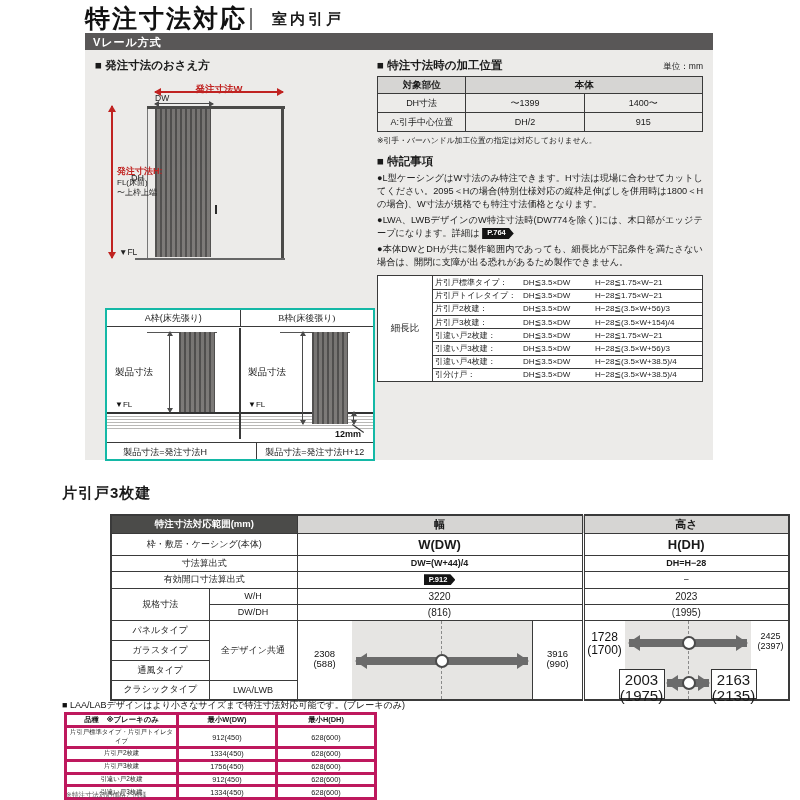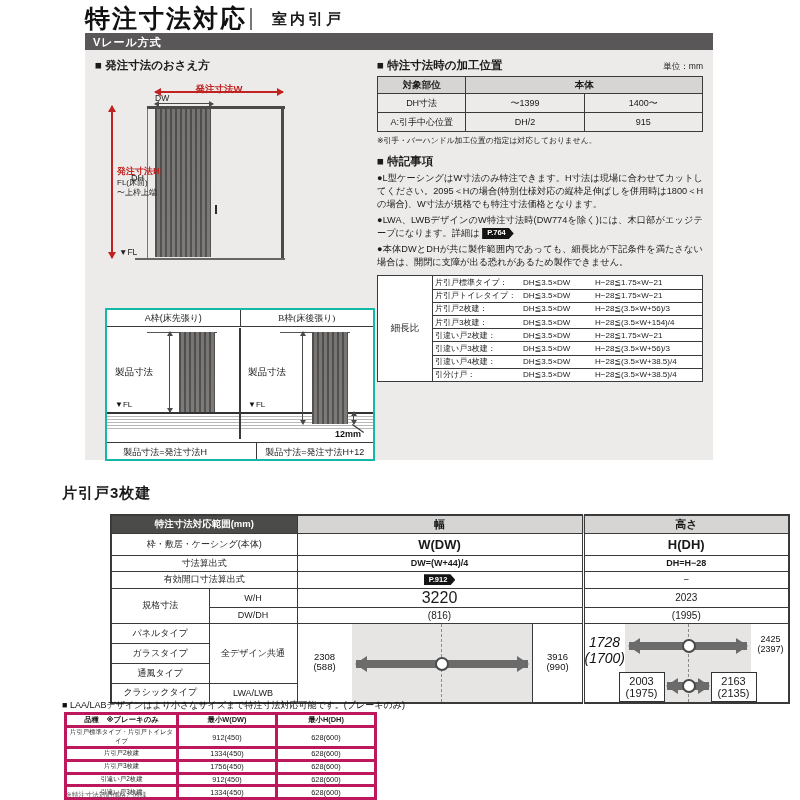--- a/index.html
+++ b/index.html
@@ -108,21 +108,21 @@
   .spec td{border:1px solid #3a3a3a;text-align:center;vertical-align:middle;padding:0;font-size:9.5px;}
   .spec .dark{background:#4b4b49;color:#fff;font-weight:bold;font-size:9.5px;}
   .spec .ghead{background:#d6d5d3;font-weight:bold;font-size:11px;}
   .spec .lab{font-size:9px;}
   .spec .big{font-size:13px;font-weight:bold;}
   .spec .hcol{border-left:3px double #3a3a3a;}
   .chart{position:relative;padding:0;}
   .chartbox{position:absolute;inset:0;}
   .grayzone{position:absolute;top:0;bottom:0;background:#e6e5e3;}
   .rlbl{position:absolute;font-size:9.5px;line-height:1.15;text-align:center;color:#111;}
-  .rbox{position:absolute;background:#fff;border:1px solid #333;font-size:11px;line-height:1.1;text-align:center;padding-top:2px;z-index:2;}
+  .rbox{position:absolute;background:#fff;border:1px solid #333;font-size:15px;line-height:1.1;text-align:center;padding-top:2px;z-index:2;}
   
   .laa-note{position:absolute;left:62px;top:699px;font-size:9px;color:#111;}
   .laa{position:absolute;left:64px;top:712px;width:310px;border:1.2px solid #555;table-layout:fixed;}
   .laa td{border:3px solid #be185d;text-align:center;font-size:7.4px;height:9.8px;padding:0;vertical-align:middle;}
   .laa .k{font-size:6.4px;}
   .laa .hd{font-size:7.4px;font-weight:bold;}
   .laa-foot{position:absolute;left:66px;top:790px;font-size:6.8px;color:#555;}
 </style>
 </head>
 <body>
@@ -289,21 +289,21 @@
       <td class="hcol" style="font-weight:bold;font-size:9px;">DH=H−28</td>
     </tr>
     <tr style="height:17px;">
       <td class="lab" colspan="2">有効開口寸法算出式</td>
       <td><span class="badge">P.912</span></td>
       <td class="hcol">−</td>
     </tr>
     <tr style="height:16px;">
       <td class="lab" rowspan="2">規格寸法</td>
       <td class="lab">W/H</td>
-      <td style="font-size:16px;">3220</td>
+      <td style="font-size:10px;">3220</td>
       <td class="hcol" style="font-size:10px;">2023</td>
     </tr>
     <tr style="height:16px;">
       <td class="lab">DW/DH</td>
       <td style="font-size:10px;">(816)</td>
       <td class="hcol" style="font-size:10px;">(1995)</td>
     </tr>
     <tr style="height:20px;">
       <td class="lab">パネルタイプ</td>
       <td class="lab" rowspan="3">全デザイン共通</td>
@@ -320,21 +320,21 @@
                 <div>(990)</div>
           </div>
           <div class="dashv" style="left:143px;top:0;bottom:0;"></div>
           <div class="harr fat" style="left:58px;top:36px;width:172px;color:#6b6b6b;"></div>
           <div class="dot" style="left:137px;top:33px;"></div>
         </div>
       </td>
       <td class="chart hcol" rowspan="4">
         <div class="chartbox">
           <div class="grayzone" style="left:40px;width:126px;"></div>
-          <div class="rlbl" style="left:0px;top:10px;width:40px;font-size:14px;font-style:italic;">
+          <div class="rlbl" style="left:0px;top:10px;width:40px;font-size:12px;">
             <div>1728</div>
                 <div>(1700)</div>
           </div>
           <div class="rlbl" style="left:166px;top:10px;width:40px;font-size:9px;">
             <div>2425</div>
                 <div>(2397)</div>
           </div>
           <div class="dashv" style="left:103px;top:0;bottom:0;"></div>
           <div class="harr fat" style="left:44px;top:18px;width:118px;color:#6b6b6b;"></div>
           <div class="dot" style="left:97px;top:15px;"></div>

